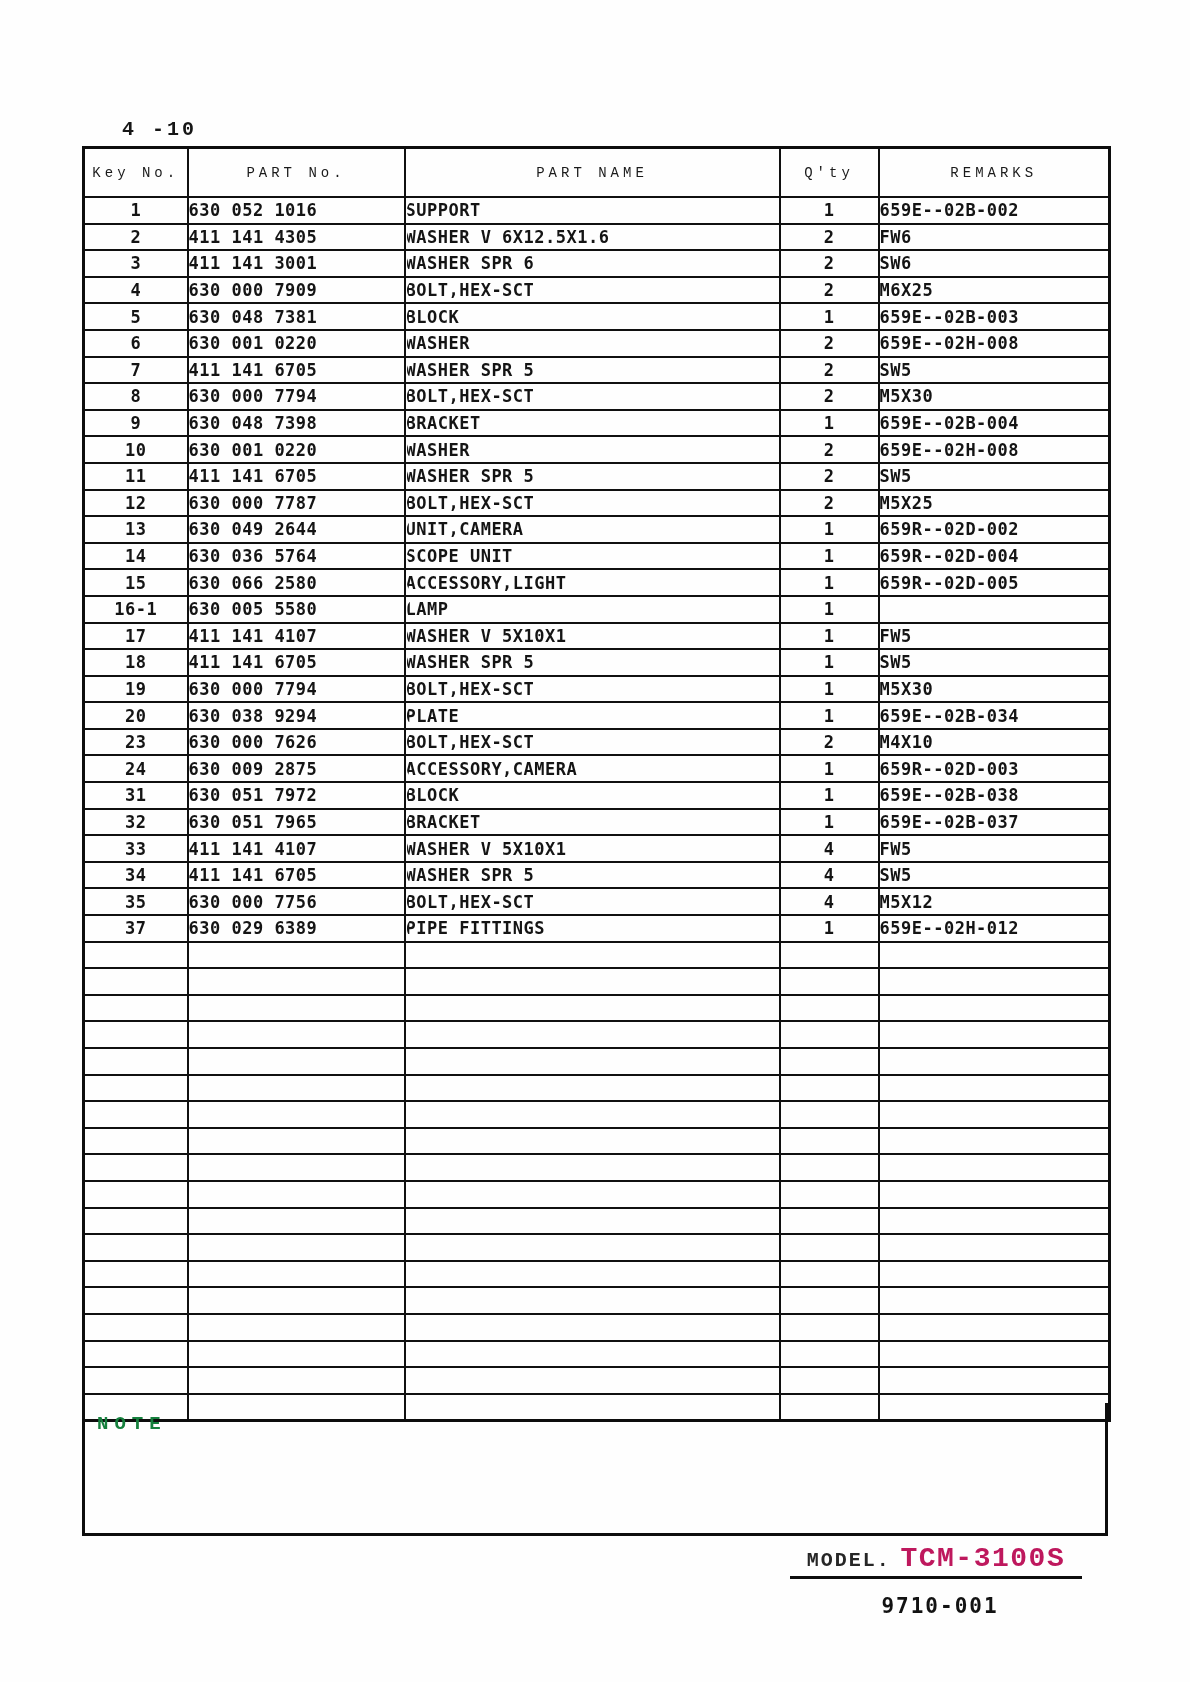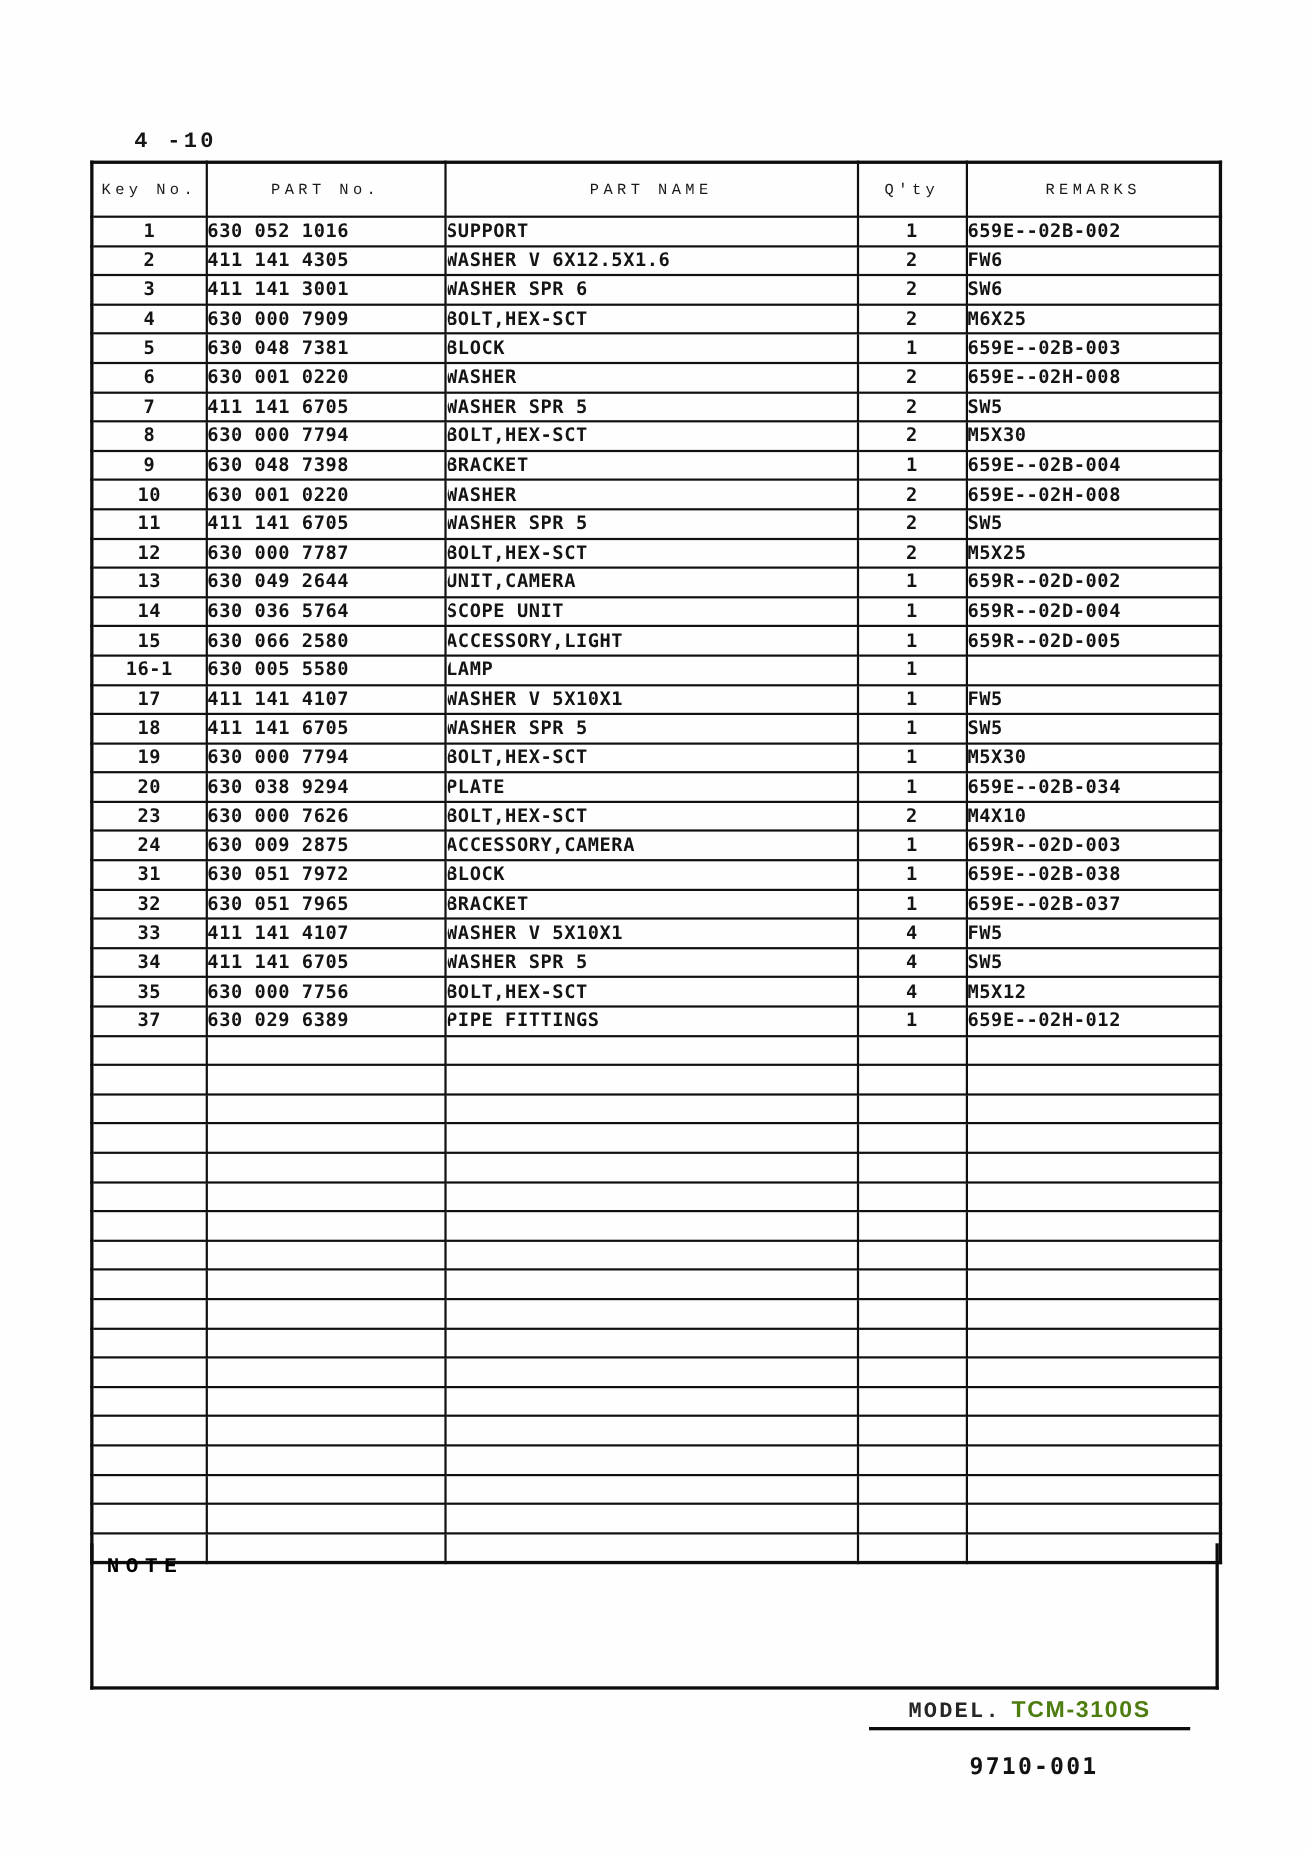--- a/index.html
+++ b/index.html
@@ -71,21 +71,21 @@
     height: 130px;
     border-left: 3px solid #0d0d0d;
     border-right: 3px solid #0d0d0d;
     border-bottom: 3px solid #0d0d0d;
   }
   .note-label {
     font-family: "Liberation Mono", monospace;
     font-size: 19px;
     font-weight: bold;
     letter-spacing: 6px;
-    color: #000000;
+    color: #15803d;
     padding: 10px 0 0 12px;
   }
   .model-line {
     position: absolute;
     left: 790px;
     top: 1543px;
     width: 292px;
     border-bottom: 3px solid #0d0d0d;
     padding-bottom: 2px;
     text-align: center;
@@ -93,25 +93,25 @@
   }
   .model-label {
     font-family: "Liberation Mono", monospace;
     font-size: 20px;
     font-weight: bold;
     letter-spacing: 2px;
     color: #262626;
     margin-top: 12px;
   }
   .model-value {
-    font-family: Liberation Sans, sans-serif;
-    font-size: 21px;
+    font-family: Liberation Mono, monospace;
+    font-size: 28px;
     font-weight: bold;
     letter-spacing: 1.5px;
-    color: #4d7c0f;
+    color: #be185d;
   }
   .doc-number {
     position: absolute;
     left: 855px;
     top: 1570px;
     width: 170px;
     text-align: center;
     font-family: "DejaVu Sans Mono", monospace;
     font-size: 21px;
     font-weight: bold;

